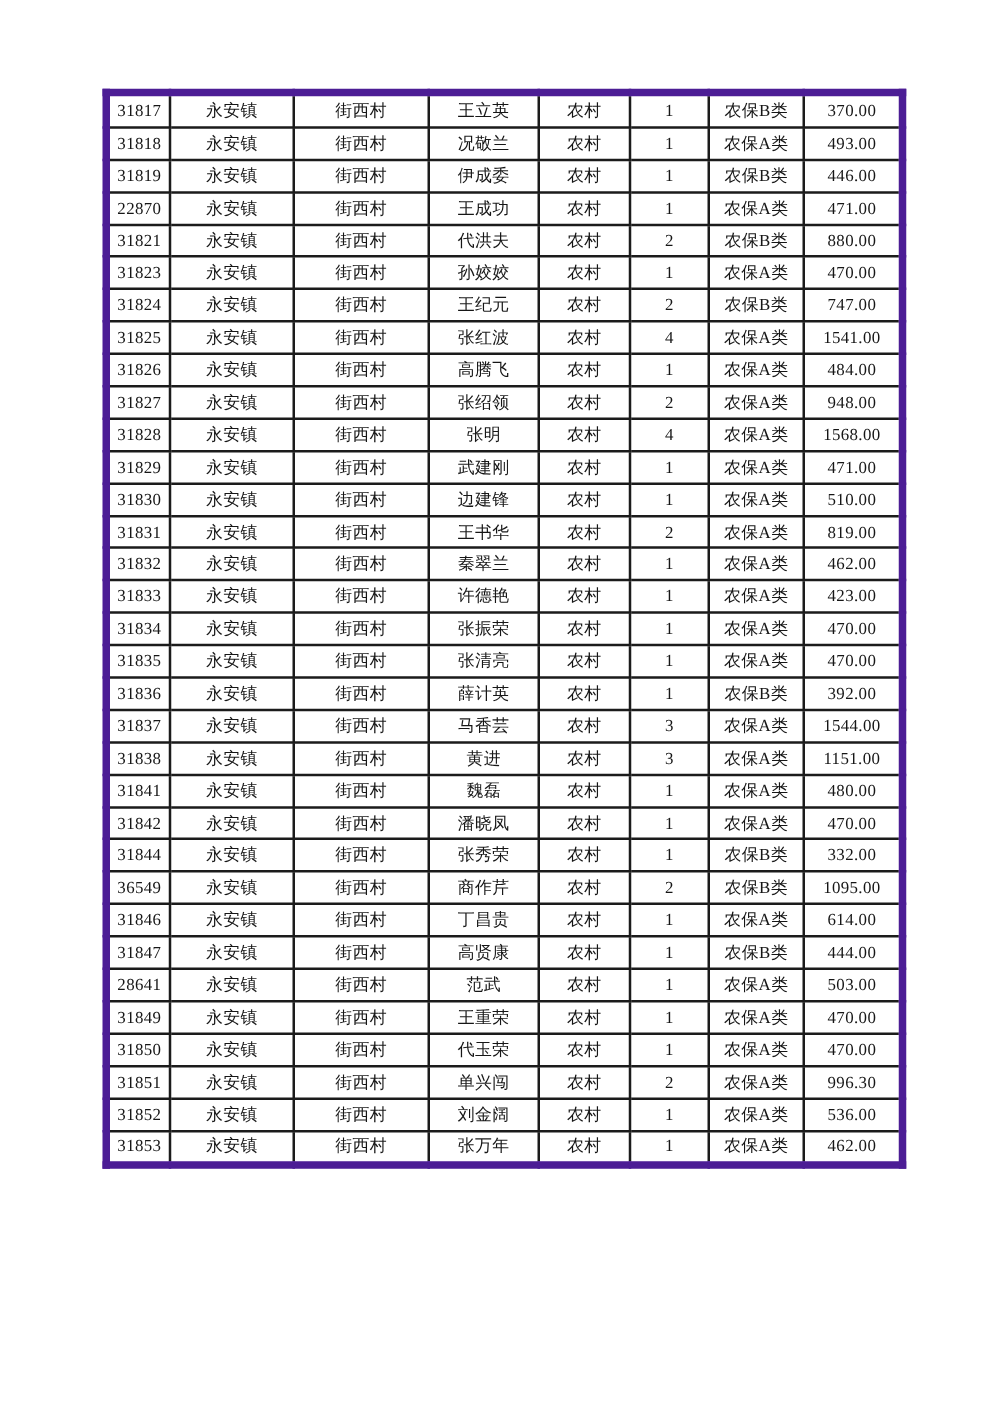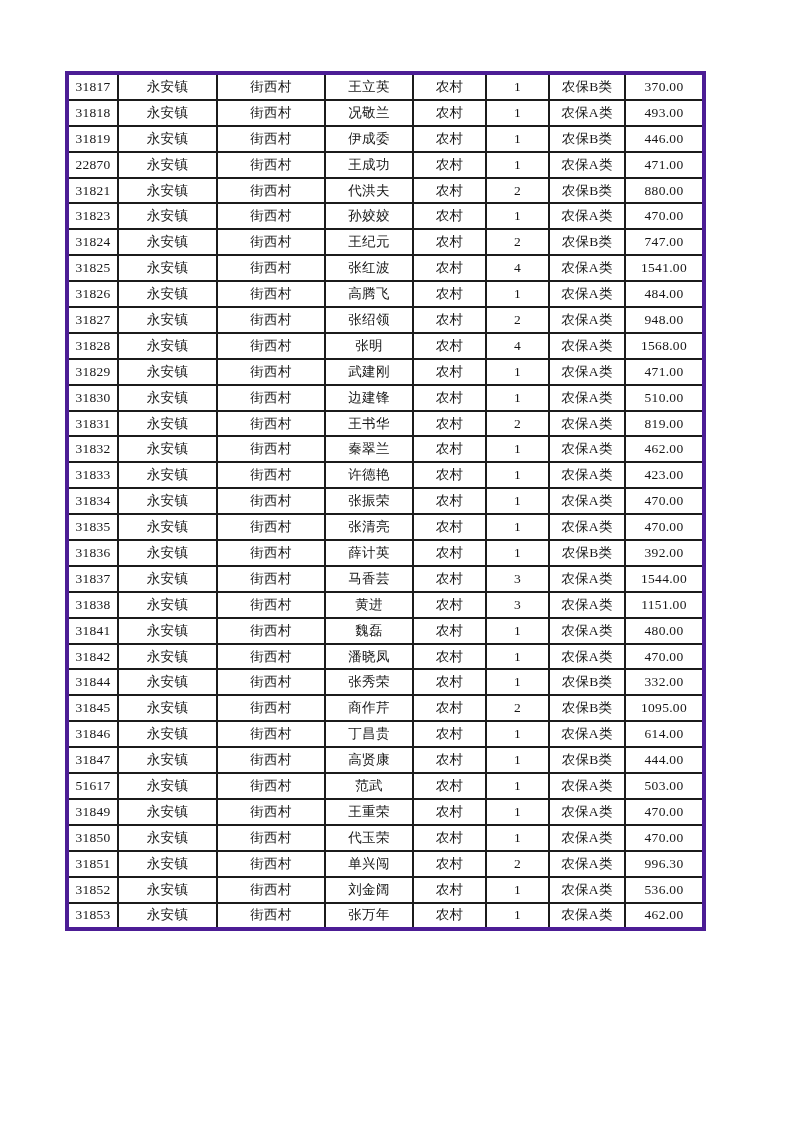--- a/index.html
+++ b/index.html
@@ -10,26 +10,26 @@
   .page {
     position: relative;
     width: 794px;
     height: 1122px;
     background: #ffffff;
     overflow: hidden;
     font-family: "Liberation Serif", "DejaVu Serif", serif;
   }
   table.records {
     position: absolute;
-    left: 65px;
+    left: 82px;
     top: 71px;
     width: 637px;
     border-collapse: collapse;
     table-layout: fixed;
-    border: 4px solid #4c1d95;
+    border: 6px solid #4c1d95;
     padding-left: 24px;
   }
   table.records td {
     border: 2px solid #1b1b1b;
     height: 23.9px;
     padding: 0;
     text-align: center;
     vertical-align: middle;
     font-size: 13.5px;
     color: #161616;
@@ -296,21 +296,21 @@
           <td>31844</td>
           <td>永安镇</td>
           <td>街西村</td>
           <td>张秀荣</td>
           <td>农村</td>
           <td>1</td>
           <td>农保B类</td>
           <td>332.00</td>
         </tr>
         <tr>
-          <td>31845</td>
+          <td>36549</td>
           <td>永安镇</td>
           <td>街西村</td>
           <td>商作芹</td>
           <td>农村</td>
           <td>2</td>
           <td>农保B类</td>
           <td>1095.00</td>
         </tr>
         <tr>
           <td>31846</td>
@@ -326,21 +326,21 @@
           <td>31847</td>
           <td>永安镇</td>
           <td>街西村</td>
           <td>高贤康</td>
           <td>农村</td>
           <td>1</td>
           <td>农保B类</td>
           <td>444.00</td>
         </tr>
         <tr>
-          <td>51617</td>
+          <td>28641</td>
           <td>永安镇</td>
           <td>街西村</td>
           <td>范武</td>
           <td>农村</td>
           <td>1</td>
           <td>农保A类</td>
           <td>503.00</td>
         </tr>
         <tr>
           <td>31849</td>

